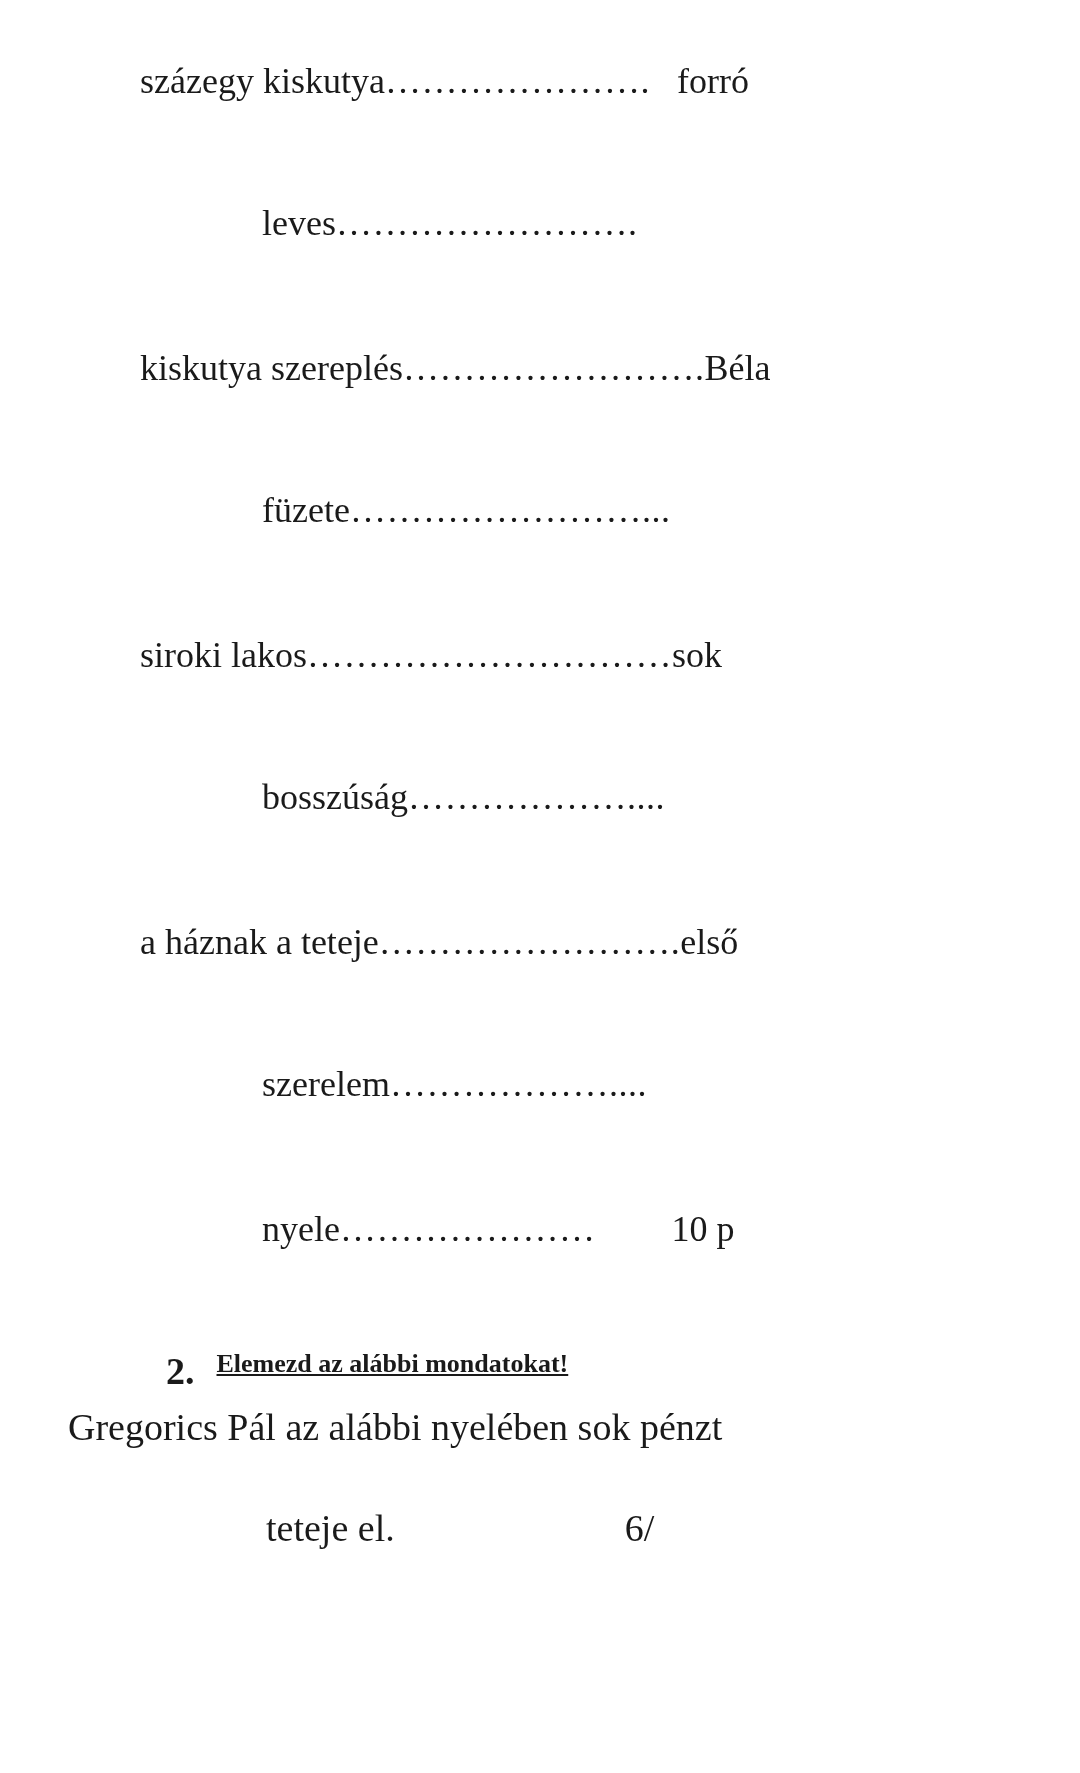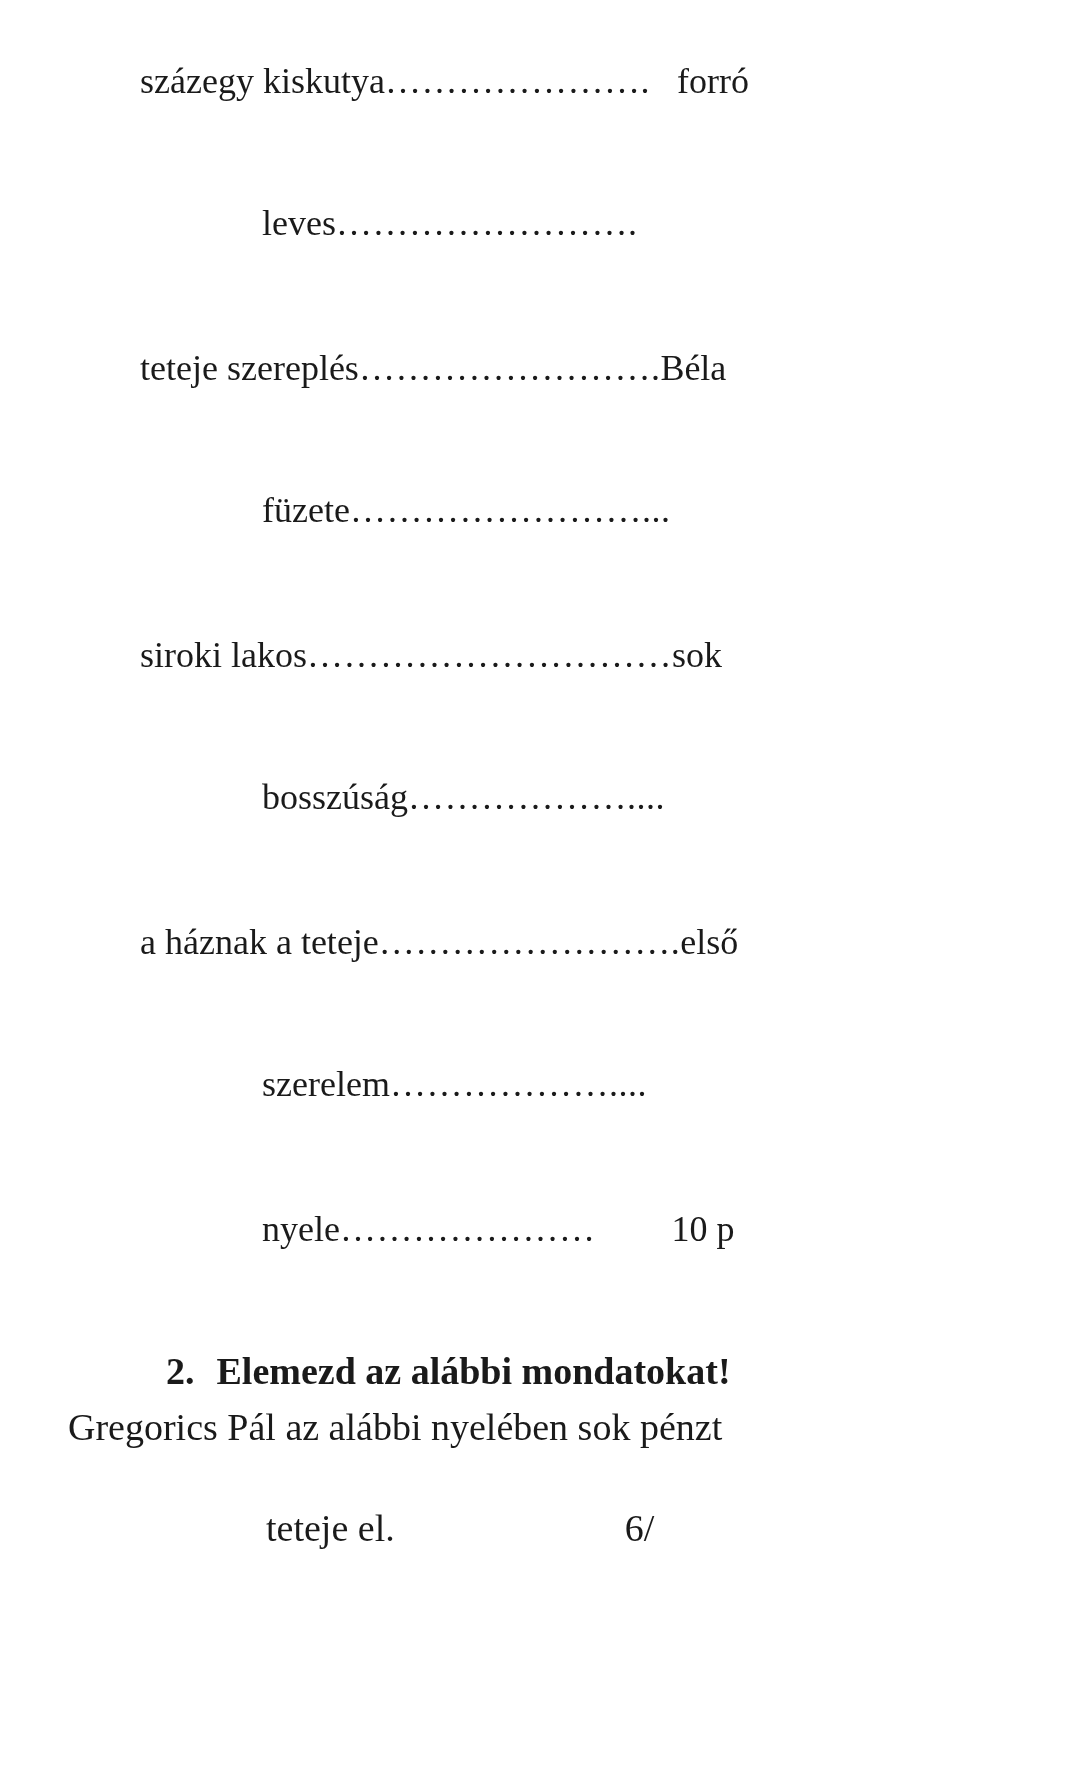--- a/index.html
+++ b/index.html
@@ -48,22 +48,23 @@
     padding-left: 98px;
   }
   .task .num {
     font-weight: bold;
     font-size: 38px;
     line-height: 1.3;
     margin-right: 22px;
   }
   .task .task-title {
     font-weight: bold;
-    font-size: 38px;
+    font-size: 26px;
     line-height: 1.3;
+    text-decoration: underline;
   }
 
   
   .sentence-block {
     margin: 0 0 48px 0;
     font-size: 38px;
     line-height: 1.32;
   }
   .sentence-block.first {
     margin-top: 2px;
@@ -89,21 +90,21 @@
       <span class="line1">
         <span>százegy kiskutya</span><span class="dots">………………….</span><span>   </span><span>forró</span>
       </span>
       <span class="line2">
         <span>leves</span><span class="dots">…………………….</span>
       </span>
     </div>
 
     <div class="pair">
       <span class="line1">
-        <span>teteje szereplés</span><span class="dots">…………………….</span><span>Béla</span>
+        <span>kiskutya szereplés</span><span class="dots">…………………….</span><span>Béla</span>
       </span>
       <span class="line2">
         <span>füzete</span><span class="dots">……………………...</span>
       </span>
     </div>
 
     <div class="pair">
       <span class="line1">
         <span>siroki lakos</span><span class="dots">…………………………</span><span>sok</span>
       </span>

